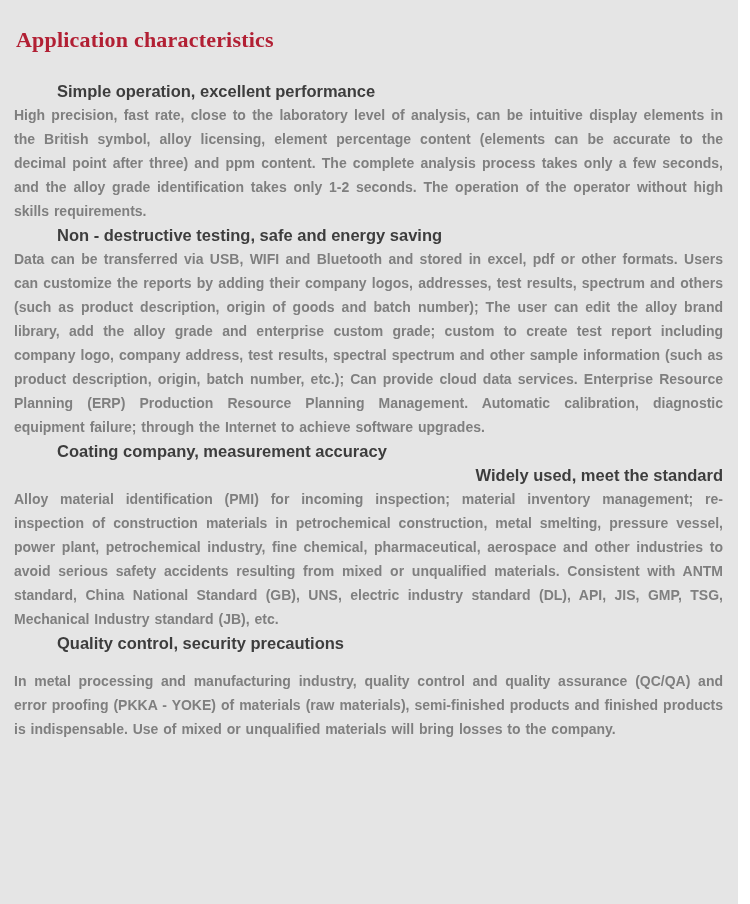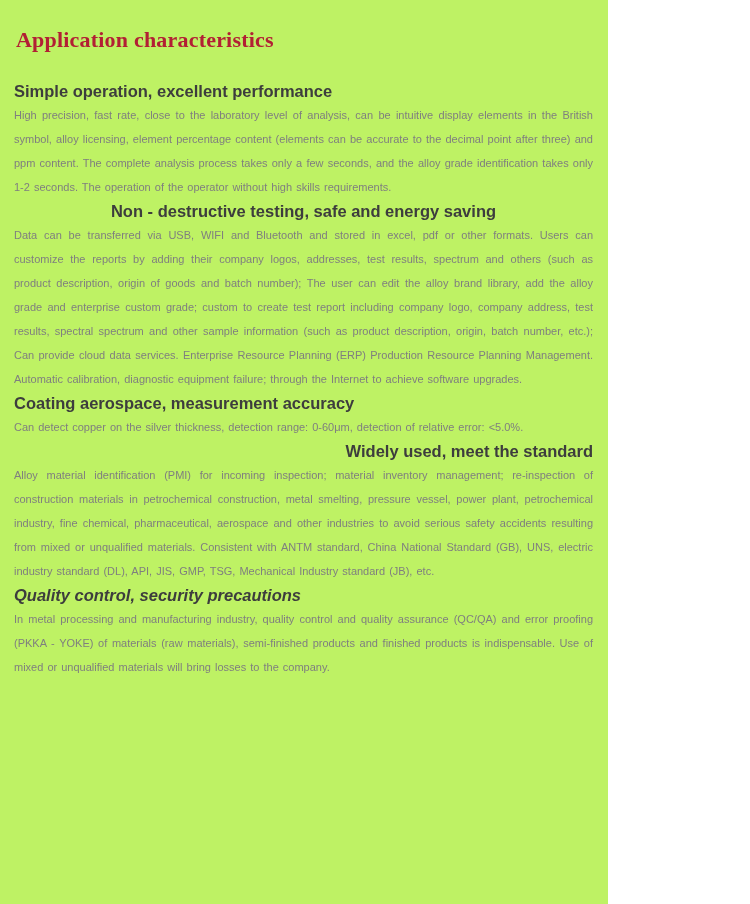--- a/index.html
+++ b/index.html
@@ -4,78 +4,78 @@
 <style>
   * { margin: 0; padding: 0; box-sizing: border-box; }
   html, body {
     background: #ffffff;
     width: 750px;
   }
   body {
     font-family: "Liberation Sans", "DejaVu Sans", sans-serif;
   }
   .page {
-    width: 608px;
+    width: 738px;
     min-height: 904px;
-    background: #bef264;
+    background: #e5e5e5;
     padding: 28px 15px 20px 14px;
   }
   .page-title {
     font-family: "Liberation Serif", "DejaVu Serif", serif;
     font-weight: 700;
     font-size: 22px;
     line-height: 24px;
     letter-spacing: 0.2px;
     padding-left: 2px;
     margin-bottom: 27px;
   }
   .section-heading {
     font-size: 16.5px;
     font-weight: 700;
     color: #3d3d3d;
     line-height: 24px;
     text-align: left;
+    margin-left: 43px;
   }
   .section-body {
-    font-size: 11px;
-    font-weight: 400;
+    font-size: 14px;
+    font-weight: 700;
     color: #7f7f7f;
     line-height: 24px;
     text-align: justify;
     word-spacing: 1px;
   }
 </style>
 </head>
 <body>
 
 <main class="page">
 
   <h1 class="page-title" style="color: rgb(178, 32, 52);">Application characteristics</h1>
 
   <section>
     <h2 class="section-heading" style="color: rgb(61, 61, 61);">Simple operation, excellent performance</h2>
     <p class="section-body" style="color: rgb(127, 127, 127);">High precision, fast rate, close to the laboratory level of analysis, can be intuitive display elements in the British symbol, alloy licensing, element percentage content (elements can be accurate to the decimal point after three) and ppm content. The complete analysis process takes only a few seconds, and the alloy grade identification takes only 1-2 seconds. The operation of the operator without high skills requirements.</p>
   </section>
 
   <section>
-    <h2 class="section-heading" style="color: rgb(61, 61, 61); text-align: center;">Non - destructive testing, safe and energy saving</h2>
+    <h2 class="section-heading" style="color: rgb(61, 61, 61);">Non - destructive testing, safe and energy saving</h2>
   </section>
 
   <section>
     <p class="section-body" style="color: rgb(127, 127, 127);">Data can be transferred via USB, WIFI and Bluetooth and stored in excel, pdf or other formats. Users can customize the reports by adding their company logos, addresses, test results, spectrum and others (such as product description, origin of goods and batch number); The user can edit the alloy brand library, add the alloy grade and enterprise custom grade; custom to create test report including company logo, company address, test results, spectral spectrum and other sample information (such as product description, origin, batch number, etc.); Can provide cloud data services. Enterprise Resource Planning (ERP) Production Resource Planning Management. Automatic calibration, diagnostic equipment failure; through the Internet to achieve software upgrades.</p>
   </section>
 
   <section>
-    <h2 class="section-heading" style="color: rgb(61, 61, 61);">Coating aerospace, measurement accuracy</h2>
-    <p class="section-body" style="color: rgb(127, 127, 127);">Can detect copper on the silver thickness, detection range: 0-60μm, detection of relative error: &lt;5.0%.</p>
+    <h2 class="section-heading" style="color: rgb(61, 61, 61);">Coating company, measurement accuracy</h2>
   </section>
 
   <section>
     <h2 class="section-heading" style="color: rgb(61, 61, 61); text-align: right;">Widely used, meet the standard</h2>
     <p class="section-body" style="color: rgb(127, 127, 127);">Alloy material identification (PMI) for incoming inspection; material inventory management; re-inspection of construction materials in petrochemical construction, metal smelting, pressure vessel, power plant, petrochemical industry, fine chemical, pharmaceutical, aerospace and other industries to avoid serious safety accidents resulting from mixed or unqualified materials. Consistent with ANTM standard, China National Standard (GB), UNS, electric industry standard (DL), API, JIS, GMP, TSG, Mechanical Industry standard (JB), etc.</p>
   </section>
 
   <section>
-    <h2 class="section-heading" style="color: rgb(61, 61, 61); font-style: italic;">Quality control, security precautions</h2>
-    <p class="section-body" style="color: rgb(127, 127, 127);">In metal processing and manufacturing industry, quality control and quality assurance (QC/QA) and error proofing (PKKA - YOKE) of materials (raw materials), semi-finished products and finished products is indispensable. Use of mixed or unqualified materials will bring losses to the company.</p>
+    <h2 class="section-heading" style="color: rgb(61, 61, 61);">Quality control, security precautions</h2>
+    <p class="section-body" style="color: rgb(127, 127, 127); margin-top: 14px;">In metal processing and manufacturing industry, quality control and quality assurance (QC/QA) and error proofing (PKKA - YOKE) of materials (raw materials), semi-finished products and finished products is indispensable. Use of mixed or unqualified materials will bring losses to the company.</p>
   </section>
 
 </main>
 
 </body></html>

